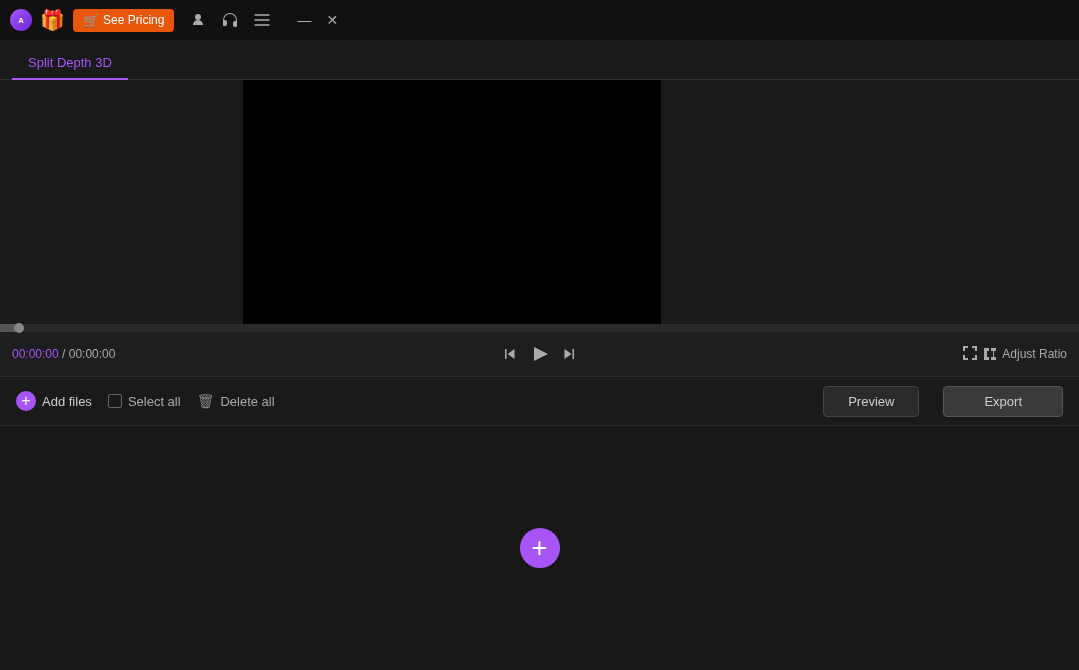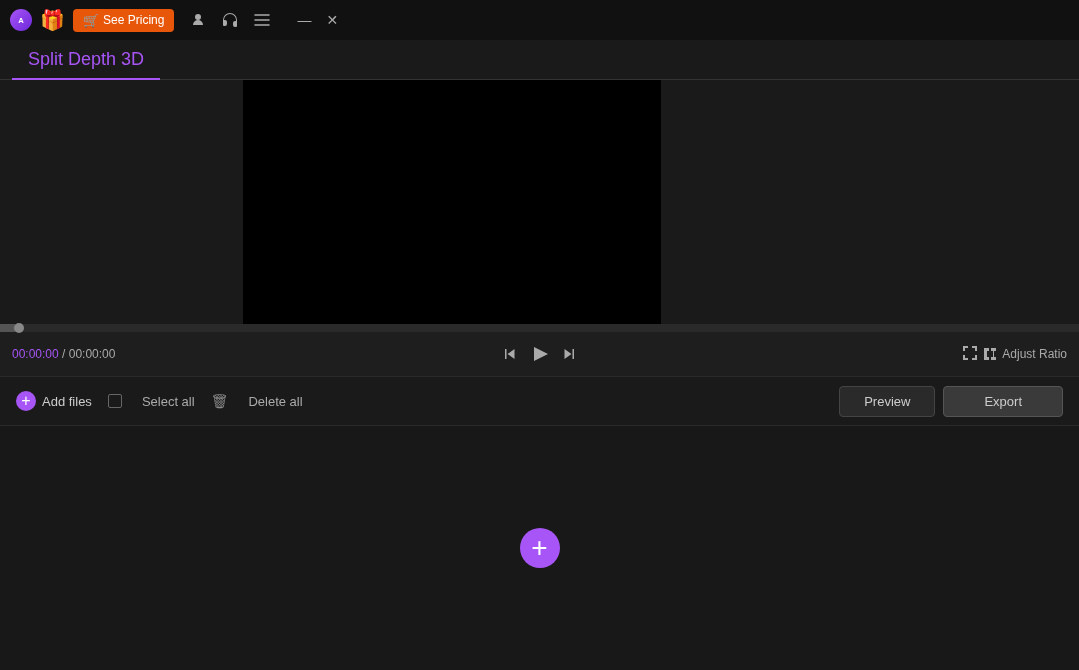--- a/index.html
+++ b/index.html
@@ -93,21 +93,21 @@
       height: 40px;
       background: #1a1a1a;
       display: flex;
       align-items: flex-end;
       padding: 0 12px;
       border-bottom: 1px solid #333;
       flex-shrink: 0;
     }
     .tab {
       padding: 8px 16px;
-      font-size: 18px;
+      font-size: 13px;
       cursor: pointer;
       color: #aaa;
       border-bottom: 2px solid transparent;
       margin-bottom: -1px;
     }
     .tab.active {
       color: #a855f7;
       border-bottom: 2px solid #a855f7;
     }
 
@@ -263,34 +263,34 @@
       line-height: 1;
     }
     #select-all-btn, #delete-all-btn {
       background: none;
       border: none;
       color: #aaa;
       font-size: 13px;
       cursor: pointer;
       display: flex;
       align-items: center;
-      gap: 20px;
+      gap: 6px;
     }
     .checkbox-icon {
       width: 14px;
       height: 14px;
       border: 1px solid #666;
       border-radius: 2px;
       display: inline-block;
     }
     .trash-icon { color: #888; font-size: 14px; }
     #toolbar-right {
       display: flex;
       align-items: center;
-      gap: 8px;
+      gap: 24px;
     }
     #preview-btn {
       background: #2a2a2a;
       border: 1px solid #444;
       color: #ccc;
       padding: 7px 24px;
       border-radius: 4px;
       font-size: 13px;
       cursor: pointer;
     }

